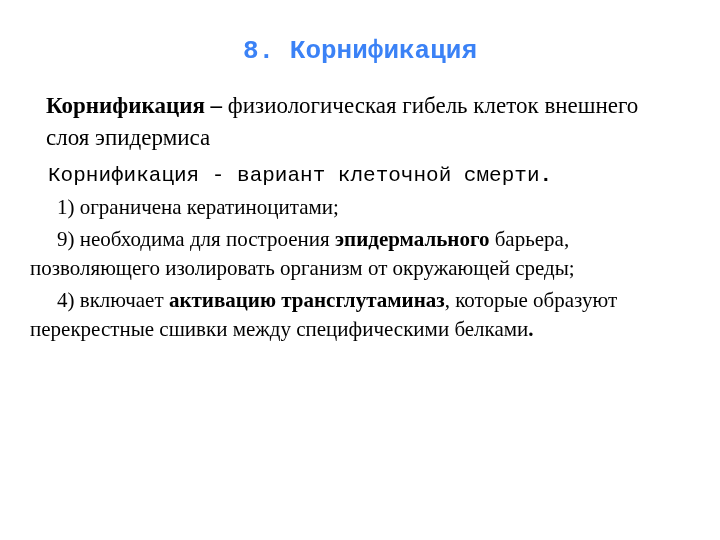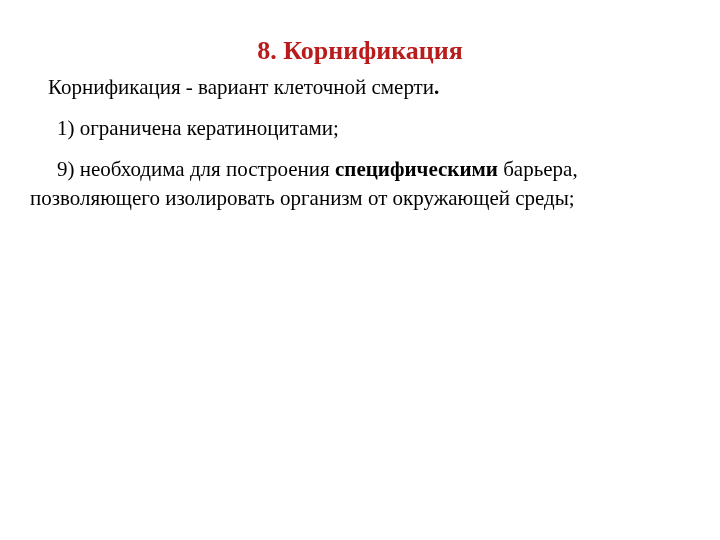--- a/index.html
+++ b/index.html
@@ -30,43 +30,46 @@
     line-height: 29px;
   }
   .p-definition {
     margin: 24px 30px 0 46px;
     font-size: 23px;
     line-height: 32px;
     max-width: 620px;
   }
   .p-variant {
     margin: 7px 30px 0 48px;
+    font-family: Liberation Mono, monospace;
   }
   .p-heading {
     margin: 4px 30px 0 27px;
     font-weight: bold;
   }
   .list-item {
-    margin: 12px 30px 0 30px;
+    margin: 3px 30px 0 30px;
     text-indent: 27px;
   }
   .li-3 { max-width: 600px; }
   .li-4 { max-width: 640px; }
   .bold { font-weight: bold; }
 </style>
 </head>
 <body>
 
 <div class="slide">
 
-  <div class="slide-title" style="color: #b91c1c;">8. Корнификация</div>
+  <div class="slide-title" style="color: #3b82f6; font-family: Liberation Mono, monospace;">8. Корнификация</div>
 
+  <div class="p p-definition"><span class="bold">Корнификация – </span><span>физиологическая гибель клеток внешнего слоя эпидермиса</span></div>
 
   <div class="p p-variant"><span>Корнификация - вариант клеточной смерти</span><span class="bold">.</span></div>
 
 
   <div class="p list-item li-1"><span>1) ограничена кератиноцитами;</span></div>
 
 
-  <div class="p list-item li-3"><span>9) необходима для построения </span><span class="bold">специфическими</span><span> барьера, позволяющего изолировать организм от окружающей среды;</span></div>
+  <div class="p list-item li-3"><span>9) необходима для построения </span><span class="bold">эпидермального</span><span> барьера, позволяющего изолировать организм от окружающей среды;</span></div>
 
+  <div class="p list-item li-4"><span>4) включает </span><span class="bold">активацию трансглутаминаз</span><span>, которые образуют перекрестные сшивки между специфическими белками</span><span class="bold">.</span></div>
 
 </div>
 
 </body></html>

